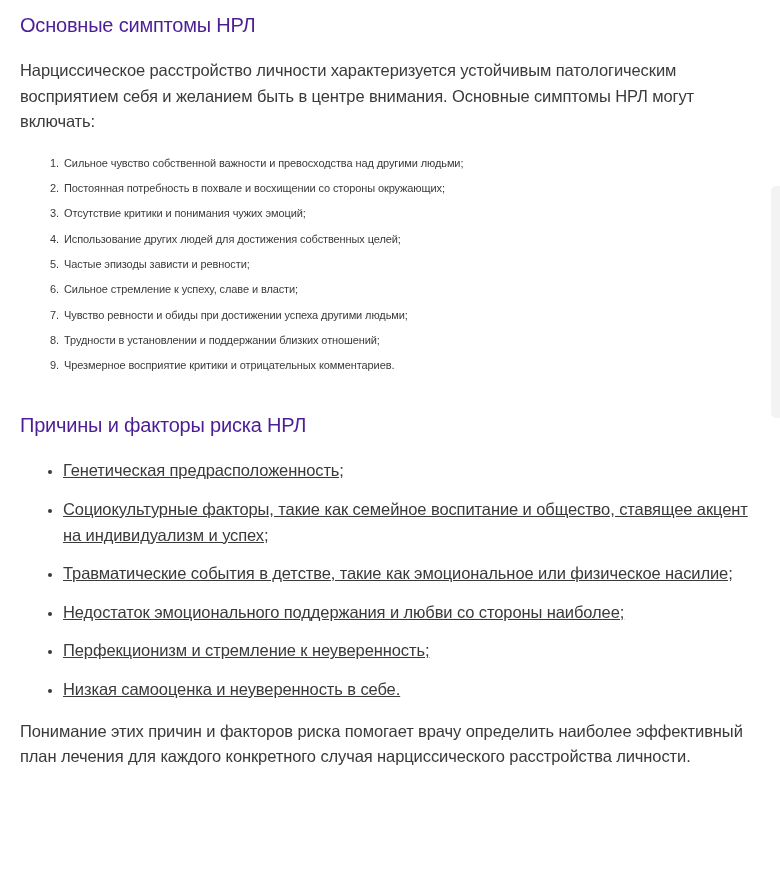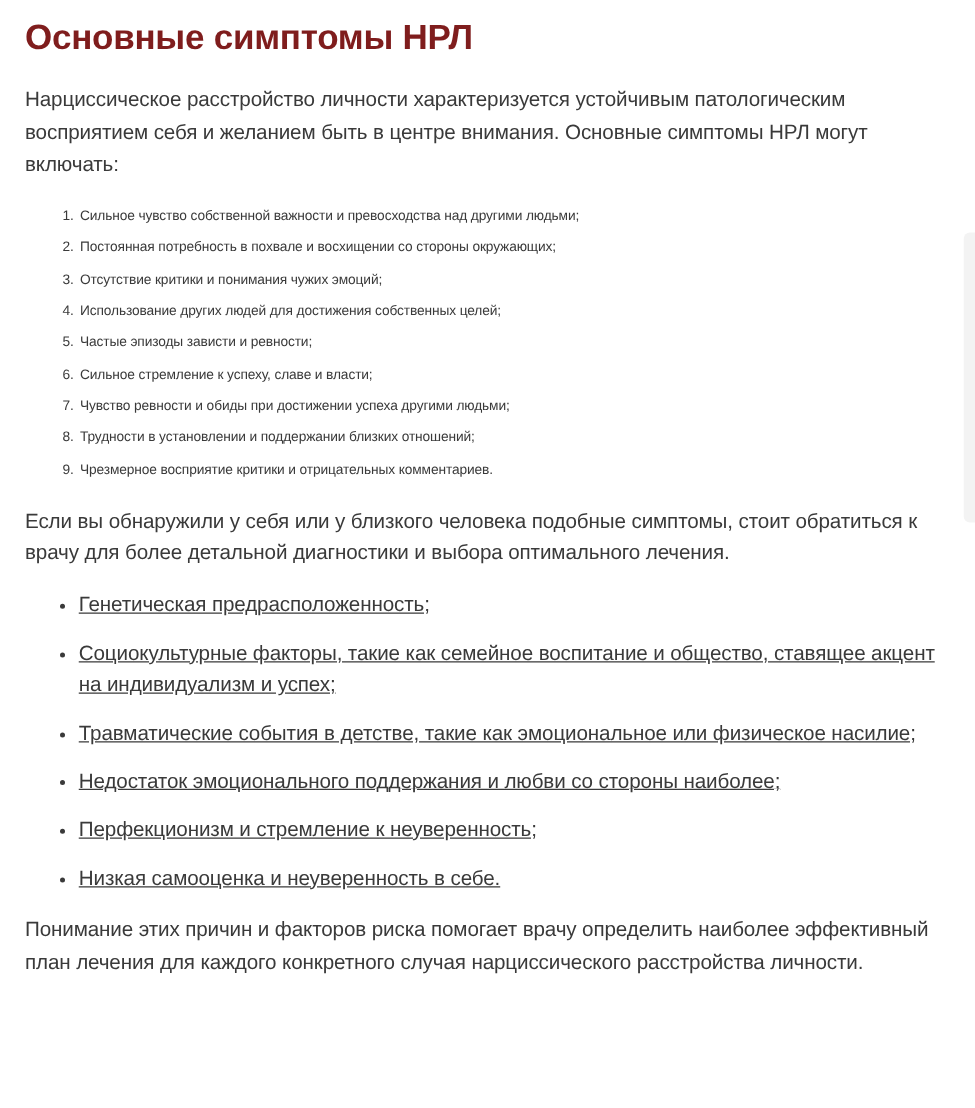--- a/index.html
+++ b/index.html
@@ -14,24 +14,24 @@
     height: 886px;
     position: relative;
     overflow: hidden;
   }
   .page {
     box-sizing: border-box;
     width: 780px;
     padding: 12px 20px 20px 20px;
   }
   h2.section-heading {
-    font-size: 28px;
+    font-size: 20px;
     line-height: 1.3;
-    font-weight: 700;
-    color: #7f1d1d;
+    font-weight: 400;
+    color: #4c1d95;
     margin: 0 0 20px 0;
     letter-spacing: -0.2px;
   }
   .section-heading.second {
     margin-top: 34px;
   }
   p.para {
     font-size: 16.5px;
     line-height: 25.6px;
     margin: 0 0 16px 0;
@@ -89,24 +89,24 @@
       <li>Постоянная потребность в похвале и восхищении со стороны окружающих;</li>
       <li>Отсутствие критики и понимания чужих эмоций;</li>
       <li>Использование других людей для достижения собственных целей;</li>
       <li>Частые эпизоды зависти и ревности;</li>
       <li>Сильное стремление к успеху, славе и власти;</li>
       <li>Чувство ревности и обиды при достижении успеха другими людьми;</li>
       <li>Трудности в установлении и поддержании близких отношений;</li>
       <li>Чрезмерное восприятие критики и отрицательных комментариев.</li>
     </ol>
 
-    <p class="para">Если вы обнаружили у себя или у близкого человека подобные симптомы, стоит обратиться к врачу для более детальной диагностики и выбора оптимального лечения.</p>
   </section>
 
   <section>
+    <h2 class="section-heading second">Причины и факторы риска НРЛ</h2>
 
 
     <ul class="bullet-list">
       <li>Генетическая предрасположенность;</li>
       <li>Социокультурные факторы, такие как семейное воспитание и общество, ставящее акцент на индивидуализм и успех;</li>
       <li>Травматические события в детстве, такие как эмоциональное или физическое насилие;</li>
       <li>Недостаток эмоционального поддержания и любви со стороны наиболее;</li>
       <li>Перфекционизм и стремление к неуверенность;</li>
       <li>Низкая самооценка и неуверенность в себе.</li>
     </ul>

